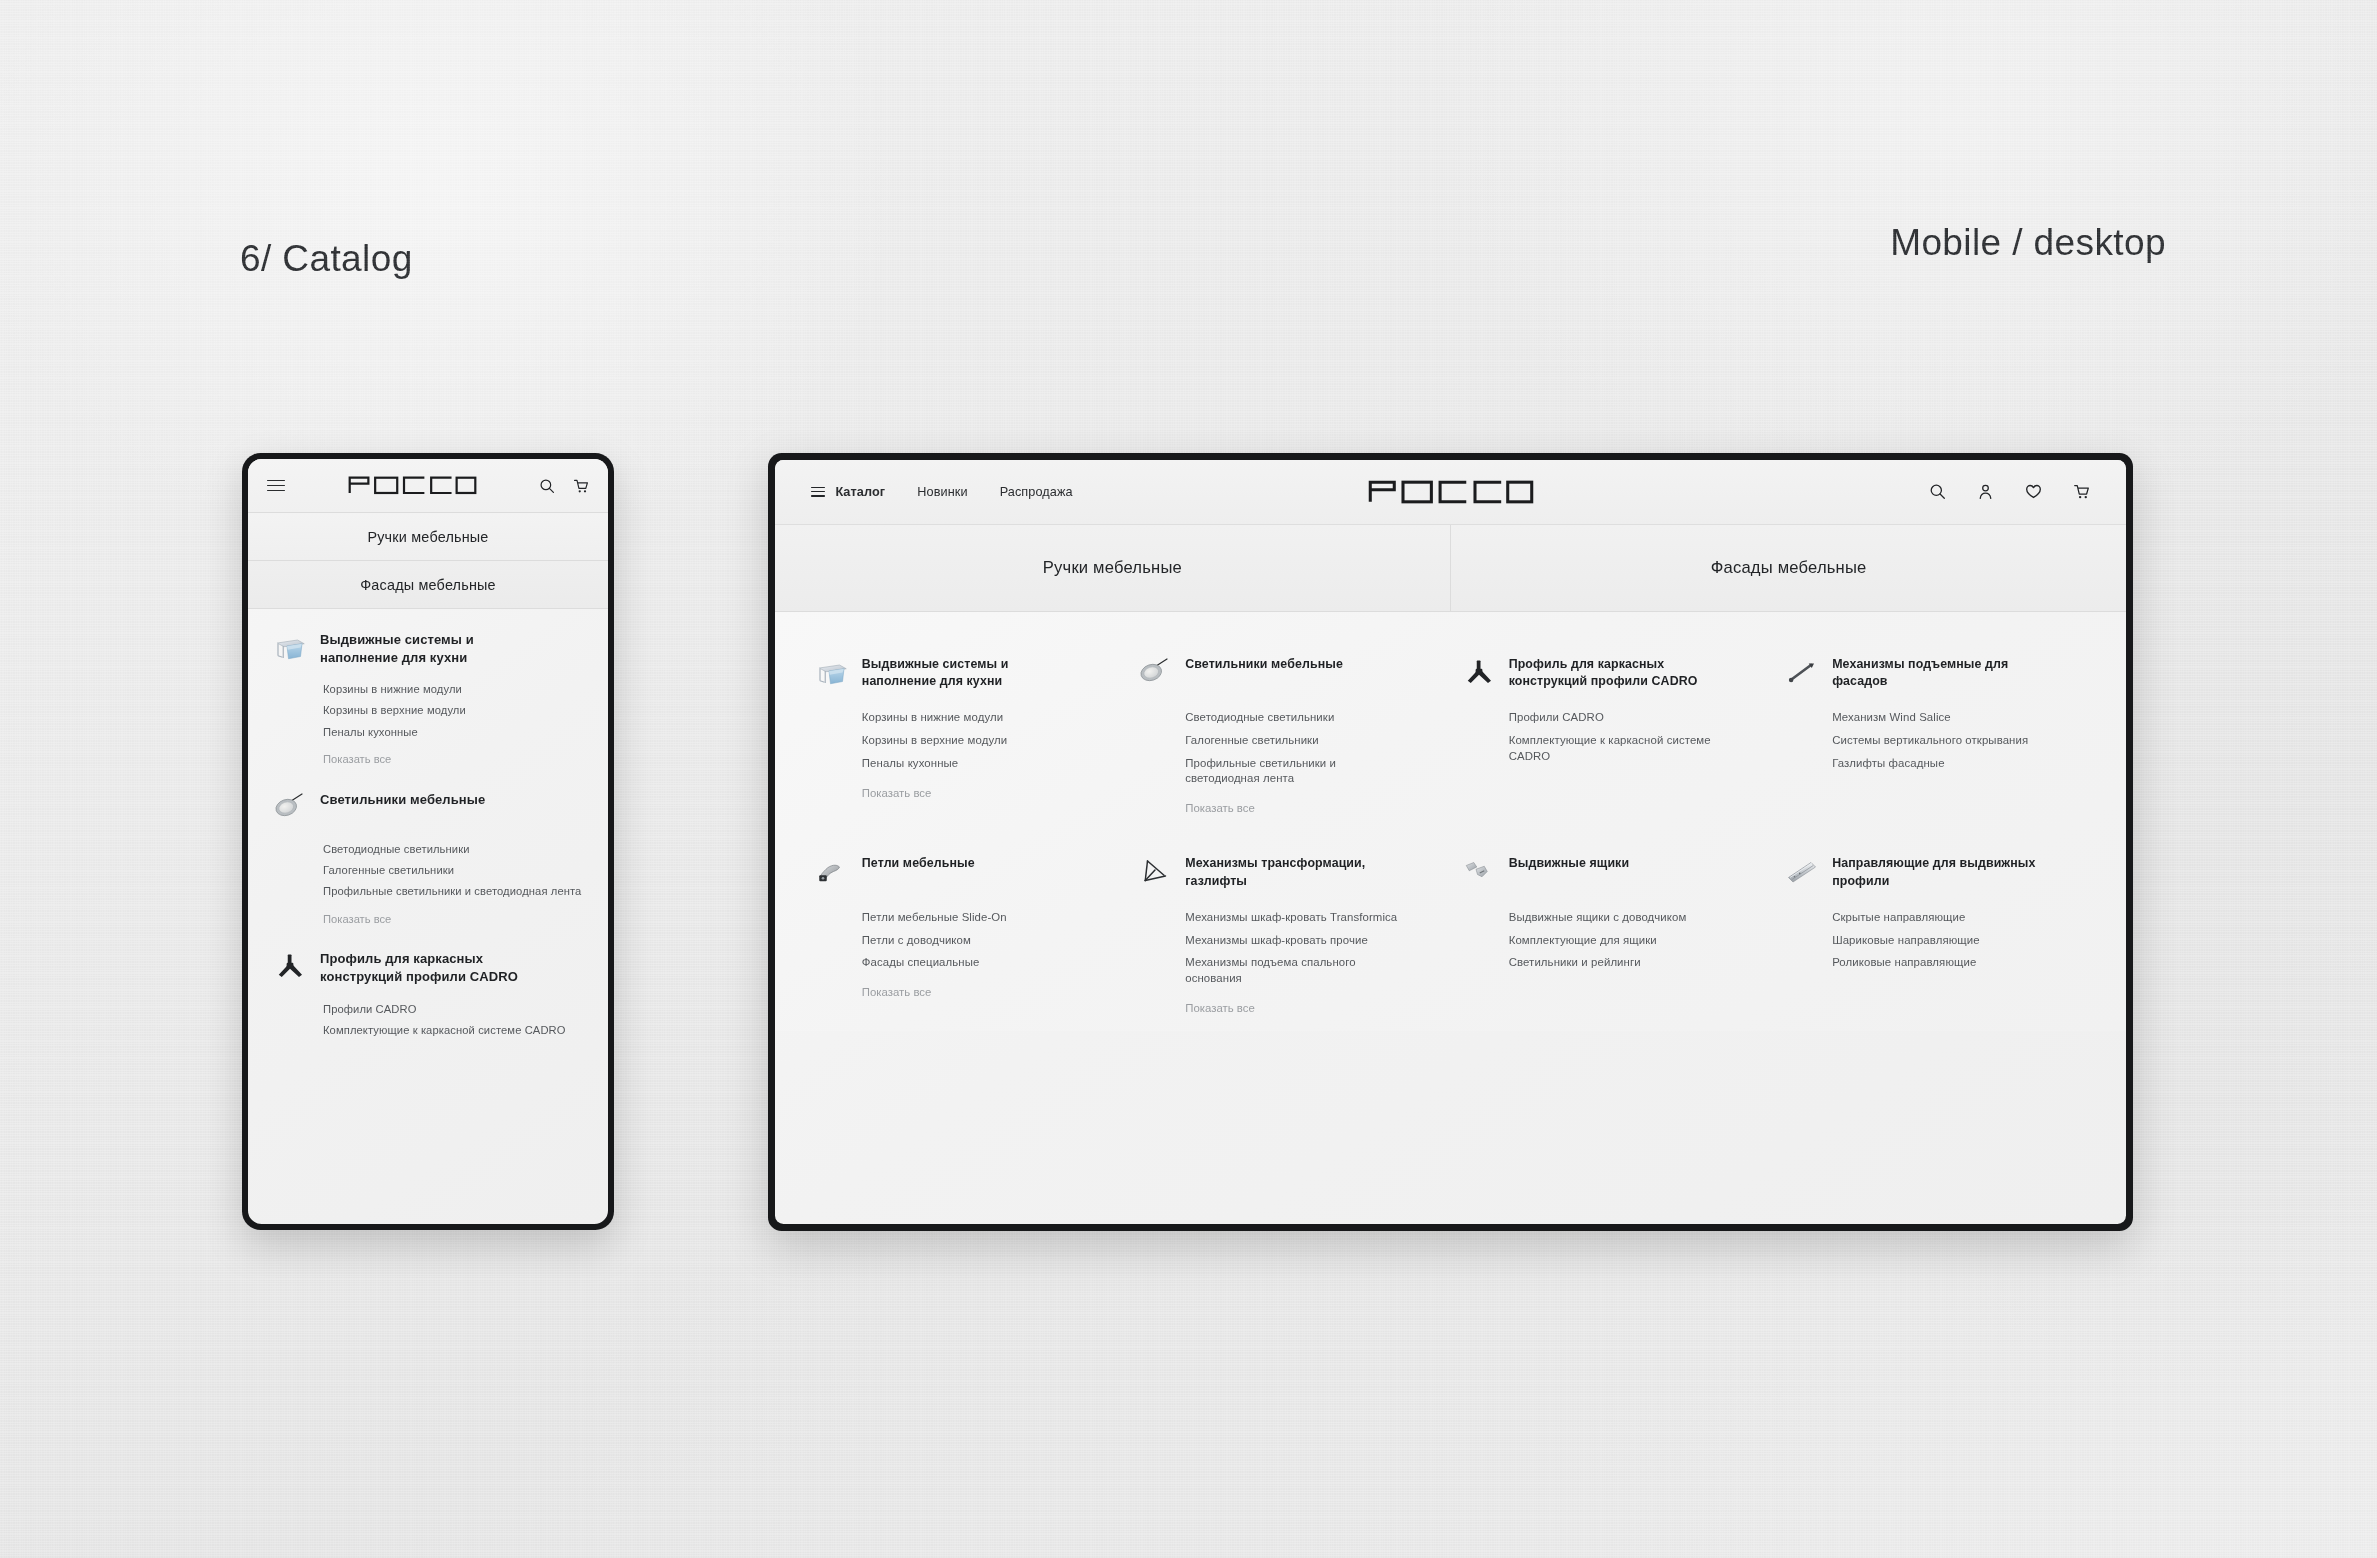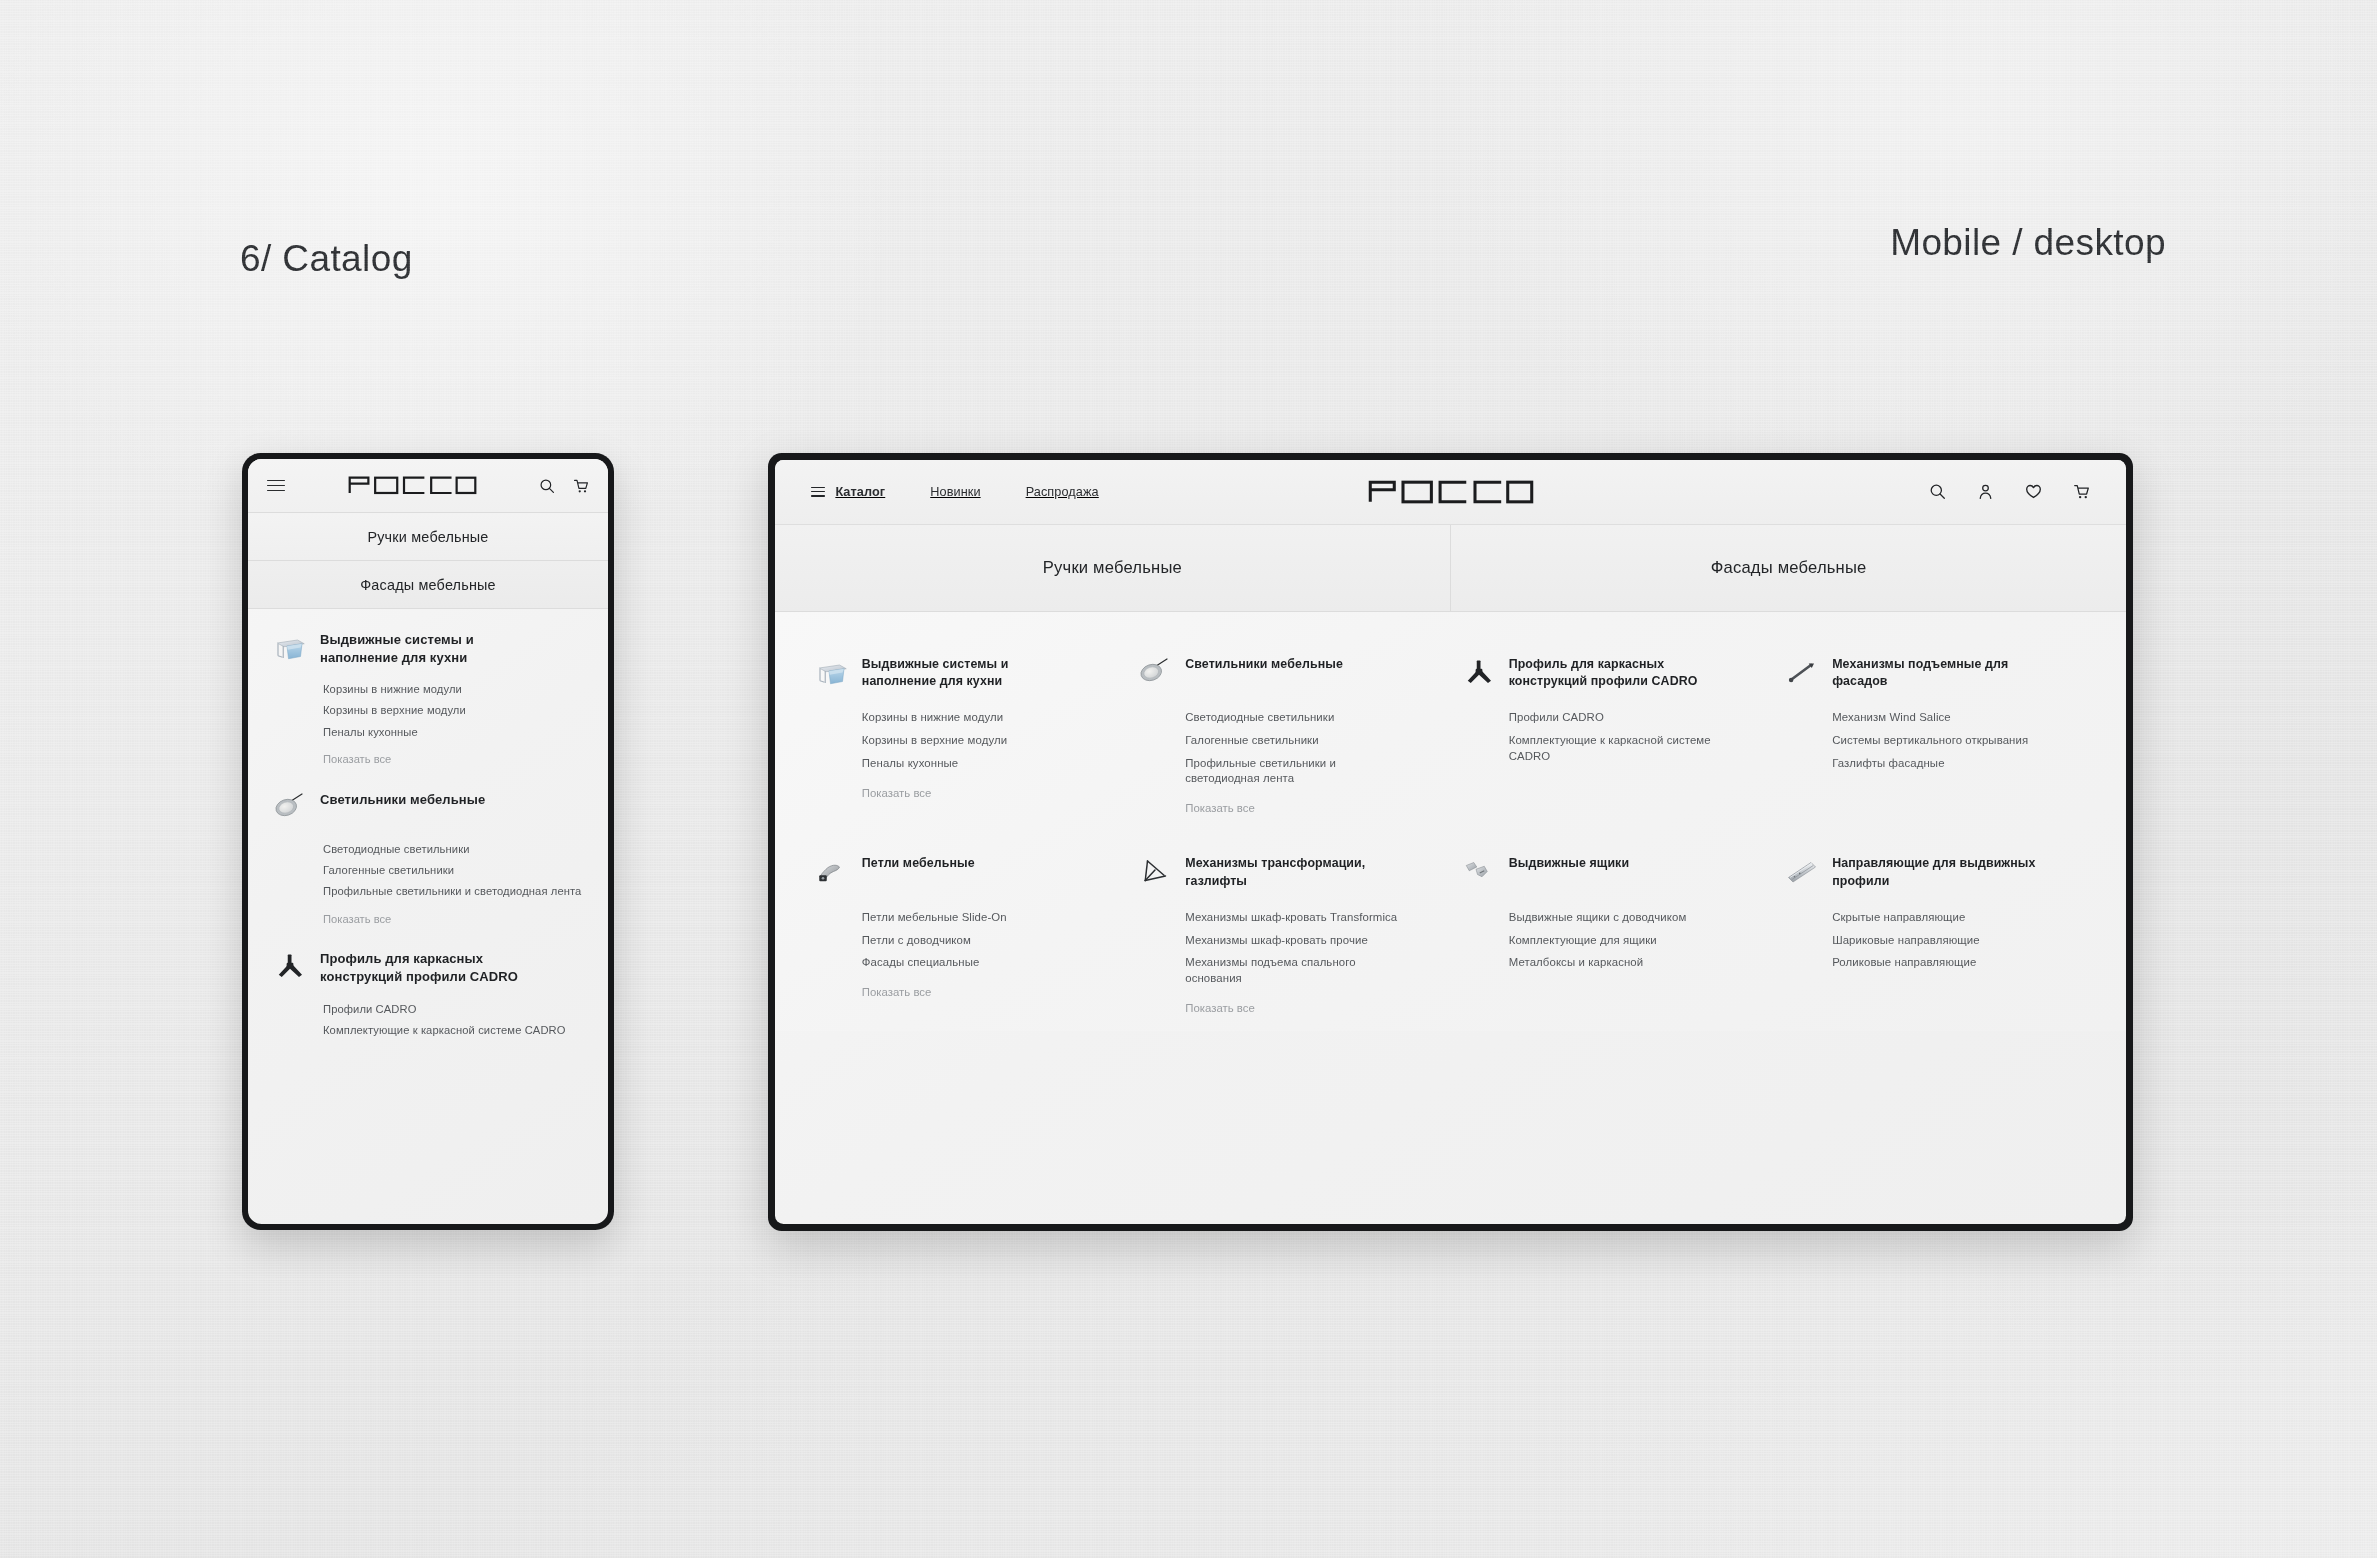--- a/index.html
+++ b/index.html
@@ -114,21 +114,21 @@
   #desktop-device .screen { inset: 6.8px; border-radius: 8.5px; }
 
   .d-header {
     height: 65px;
     display:flex; align-items:center;
     padding: 0 36px;
     background: linear-gradient(180deg,#f3f3f3,#eeeeee);
     border-bottom: 0.8px solid #dedede;
     position: relative;
   }
-  .d-nav { display:flex; align-items:center; gap:45px;text-decoration:underline; }
+  .d-nav { display:flex; align-items:center; gap:32px; }
   .d-nav-burger { display:flex; align-items:center; gap:10.2px; cursor:pointer; }
   .d-burger { width:14.4px; display:flex; flex-direction:column; gap:3px; }
   .d-burger i { display:block; height:1.3px; background:#232528; border-radius:0.8px; }
   .d-nav-item { font-size:12.7px; color:#2b2d30; letter-spacing:0.1px; cursor:pointer; }
   .d-nav-item.bold { font-weight:700; }
   .d-logo { position:absolute; left:50%; transform:translateX(-50%); }
   .d-icons { margin-left:auto; display:flex; gap:31px; align-items:center; }
 
   .d-tabs { display:flex; height:87px; border-bottom:0.8px solid #dcdcdc; }
   .d-tab {
@@ -487,21 +487,21 @@
             </defs>
             <path d="M7,14 L17,10 L21,16 L11,21 Z" fill="url(#dc1)" stroke="#80868c" stroke-width=".7"></path>
             <path d="M20,19 L31,15 L35,22 L28,29 L22,26 Z" fill="url(#dc1)" stroke="#80868c" stroke-width=".7"></path>
             <path d="M25,24 L31,21" stroke="#6f7579" stroke-width="1.4"></path>
           </svg>
           <div class="d-cell-title">Выдвижные ящики</div>
         </div>
         <div class="d-sublist">
           <a>Выдвижные ящики с доводчиком</a>
           <a>Комплектующие для ящики</a>
-          <a>Металбоксы и каркасной</a>
+          <a>Светильники и рейлинги</a>
         </div>
       </div>
 
       <div class="d-cell">
         <div class="d-cell-head">
           <svg class="thumb d" viewBox="0 0 48 48">
             <defs>
               <linearGradient id="ds1" x1="0" y1="0" x2="0" y2="1">
                 <stop offset="0" stop-color="#f0f2f4"></stop>
                   <stop offset=".5" stop-color="#c3c8cd"></stop>

